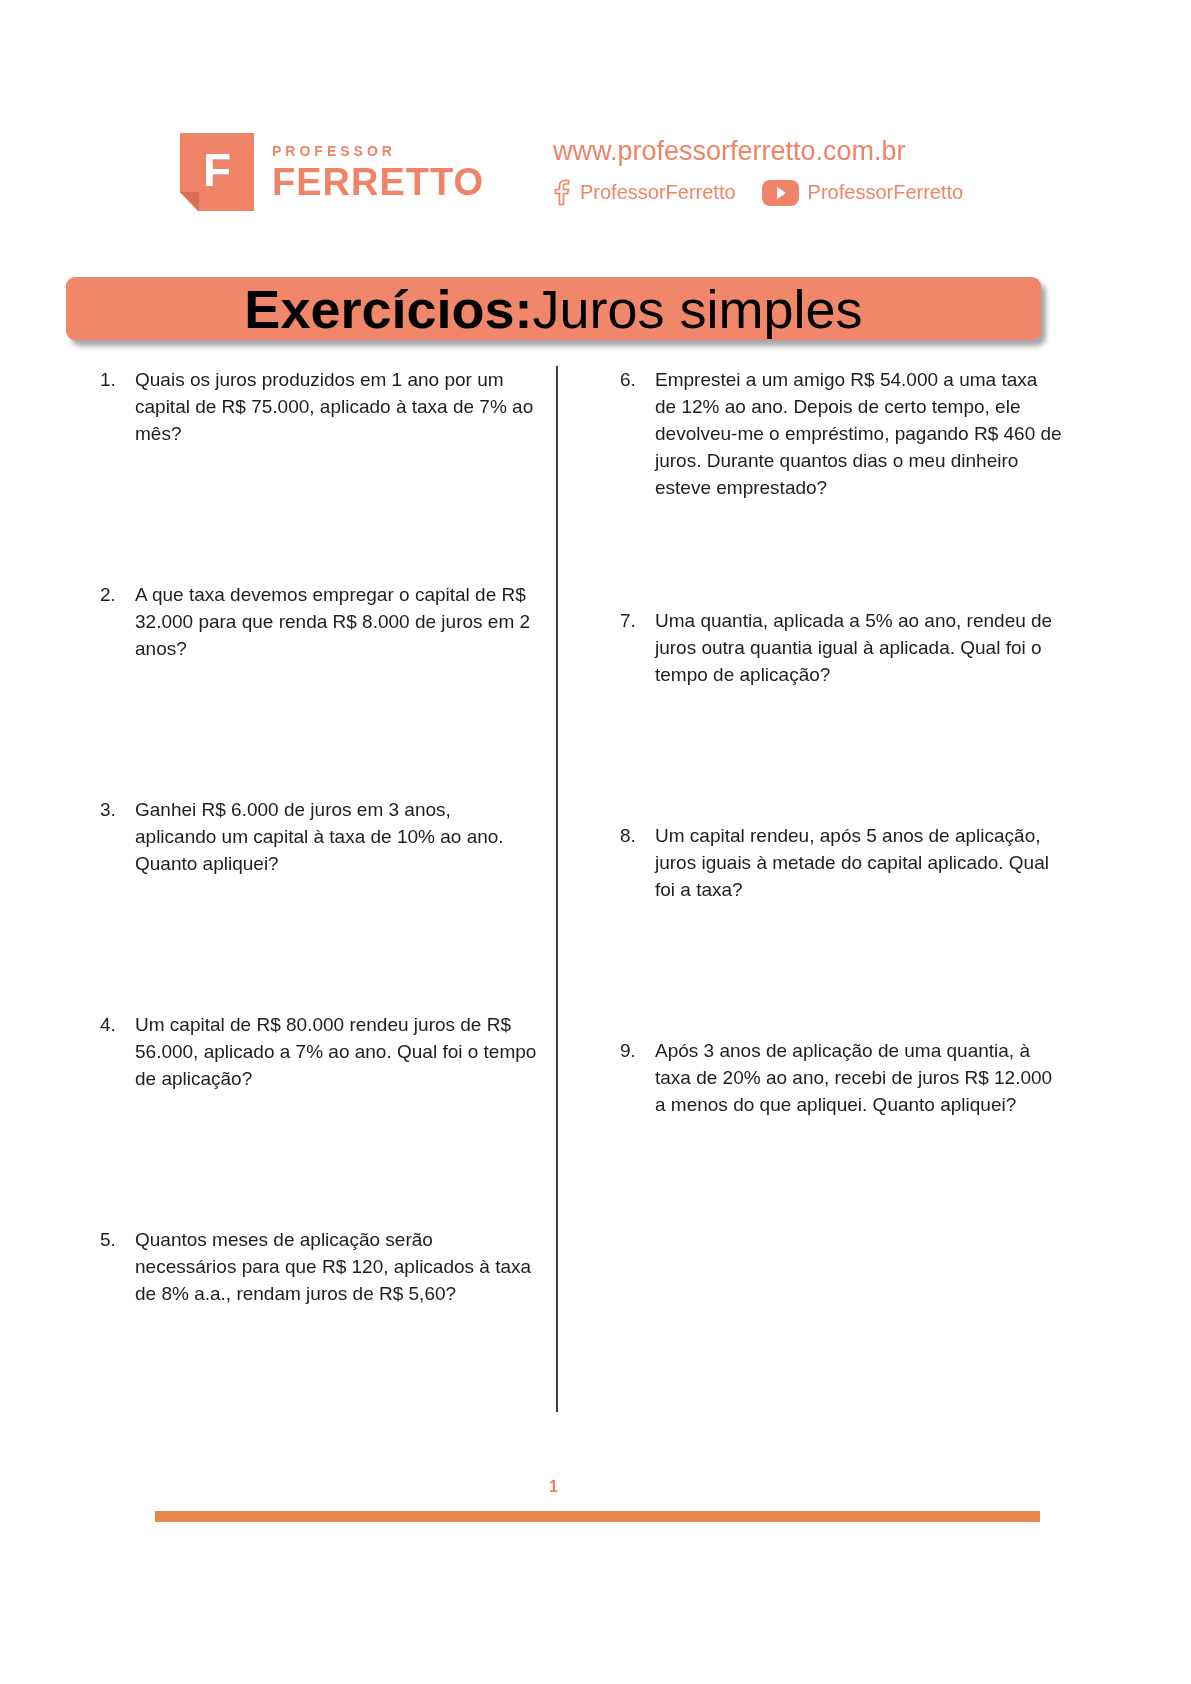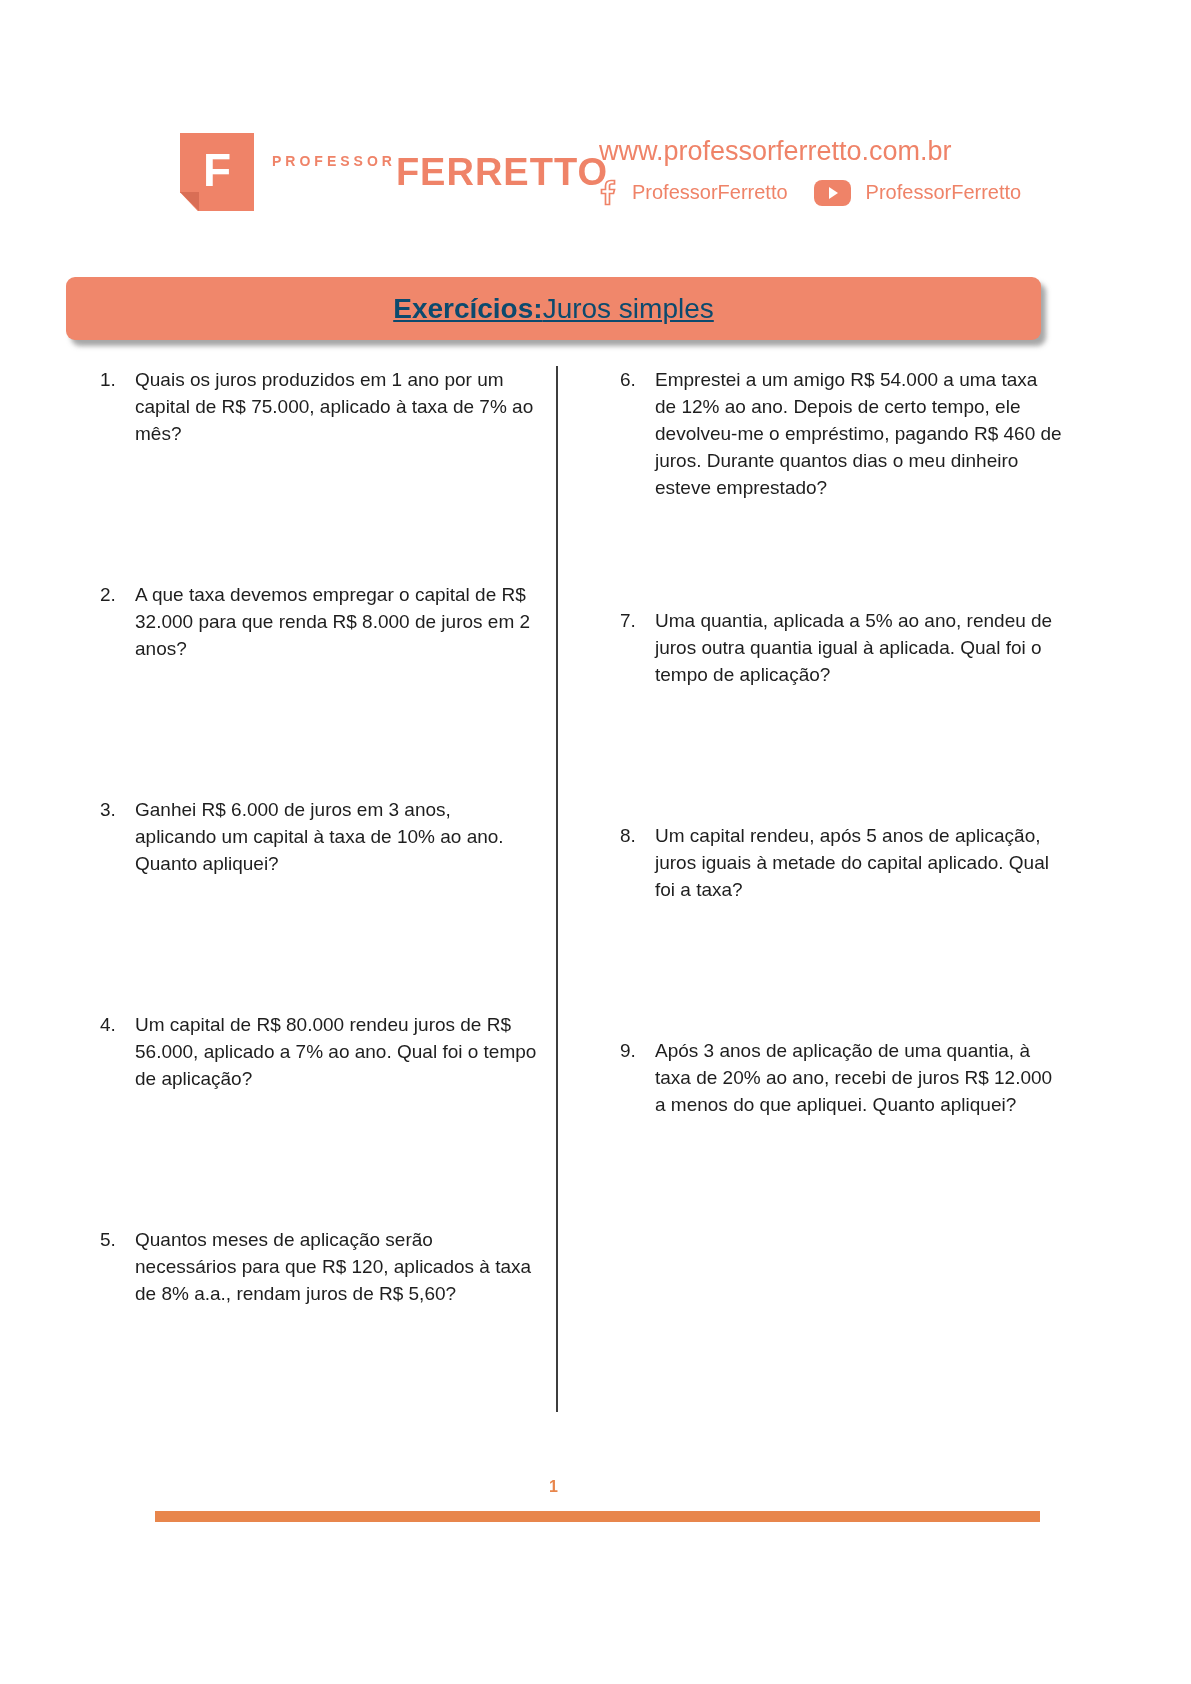--- a/index.html
+++ b/index.html
@@ -23,40 +23,40 @@
   .logo-mark{
     position:relative;width:74px;height:78px;background:var(--coral);
     clip-path:polygon(0 0,100% 0,100% 100%,24% 100%,0 76%);
     display:flex;align-items:center;justify-content:center;
   }
   .logo-letter{color:#fff;font-size:46px;font-weight:bold;line-height:1;transform:translateY(-2px);}
   .logo-fold{
     position:absolute;left:0;bottom:0;width:19px;height:19px;background:var(--fold);
     clip-path:polygon(0 0,100% 0,100% 100%);
   }
-  .brand{display:flex;flex-direction:row;justify-content:center;}
+  .brand{display:flex;flex-direction:column;justify-content:center;}
   .brand-top{color:var(--coral);font-size:14px;font-weight:bold;letter-spacing:4px;margin-bottom:4px;}
   .brand-bottom{color:var(--coral);font-size:38px;font-weight:bold;letter-spacing:1px;line-height:1;text-align:right;}
 
-  .header-right{position:absolute;left:553px;top:136px;width:520px;margin-left:46px;}
+  .header-right{position:absolute;left:553px;top:136px;width:520px;}
   .website{color:var(--coral);font-size:27px;font-weight:normal;}
   .socials{display:flex;align-items:center;gap:26px;margin-top:12px;}
-  .social{display:flex;align-items:center;gap:15px;color:var(--coral);font-size:20px;}
+  .social{display:flex;align-items:center;gap:9px;color:var(--coral);font-size:20px;}
   .fb-icon{display:inline-flex;color:var(--coral);}
   .yt-icon{width:37px;height:26px;background:var(--coral);border-radius:8px;display:inline-flex;align-items:center;justify-content:center;flex:none;}
   .yt-play{width:0;height:0;border-left:9px solid #fff;border-top:6px solid transparent;border-bottom:6px solid transparent;margin-left:2px;}
 
   
   .banner{
     position:absolute;left:66px;top:277px;width:975px;height:63px;
     background:var(--banner);border-radius:9px;
     box-shadow:5px 6px 5px rgba(95,95,95,0.55);
     display:flex;align-items:center;justify-content:center;
   }
-  .banner-title{color:#0c4a6e;font-size:28px;line-height:1;display:flex;align-items:baseline;text-decoration:underline;}
+  .banner-title{color:#000000;font-size:54px;line-height:1;display:flex;align-items:baseline;}
   .banner-bold{font-weight:bold;}
   .banner-light{font-weight:normal;margin-left:0;}
 
   
   .divider{position:absolute;left:556px;top:366px;width:2px;height:1046px;background:#3D3D3D;}
   .col{position:absolute;top:366px;}
   .col-left{left:100px;width:437px;}
   .col-right{left:620px;width:442px;}
   .exercise{display:flex;font-size:19px;line-height:27px;}
   .exercise .num{width:35px;flex:none;}

